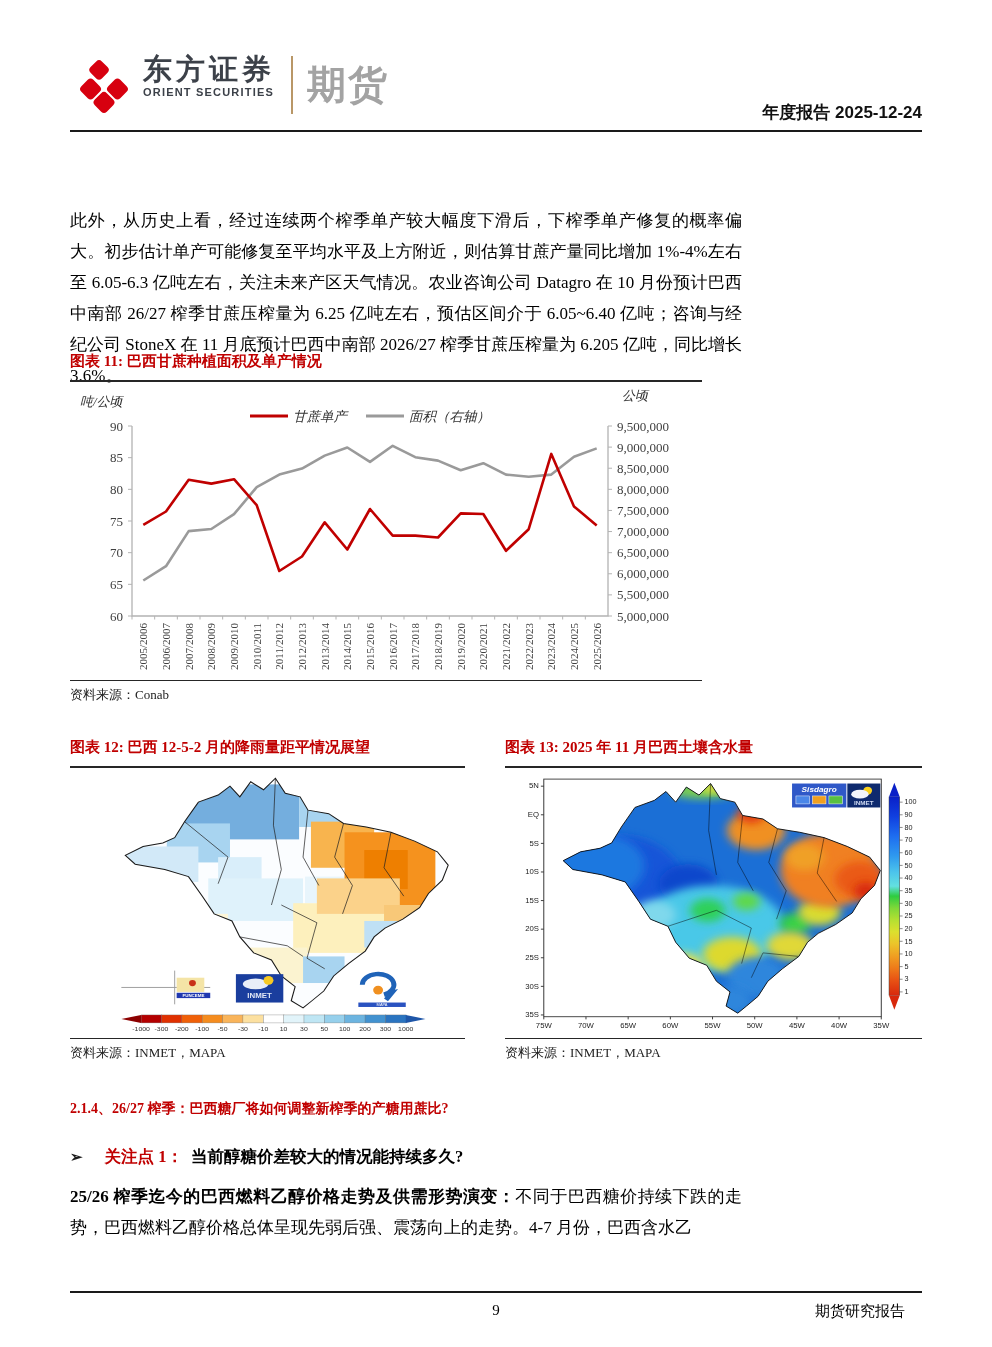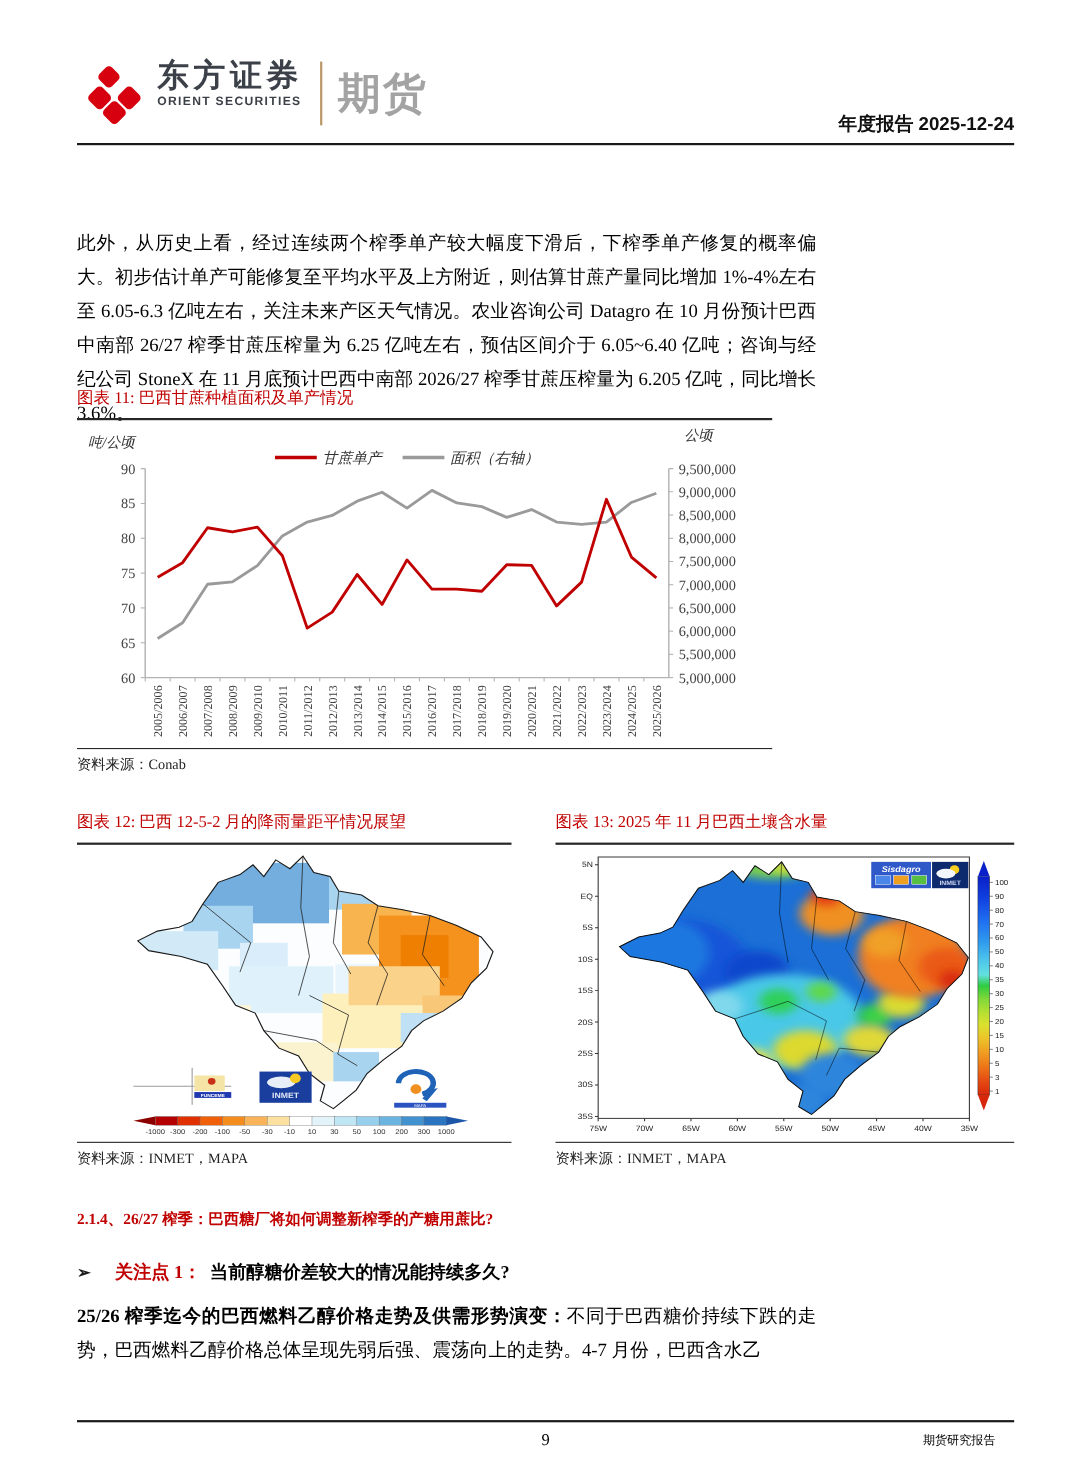--- a/index.html
+++ b/index.html
@@ -23,41 +23,41 @@
   .rule-footer { top:1291px; height:2px; }
 
   
   .para { left:70px; width:672px; font-size:17px; line-height:30.9px; text-align:justify; }
   .para-intro { top:178px;margin-top:28px; }
   .para-2 { top:1182px; }
   .bold { font-weight:bold; }
 
   
   .fig { }
-  .fig-title { color:#c00000; font-weight:normal; font-size:15px; white-space:nowrap; }
+  .fig-title { color:#c00000; font-weight:bold; font-size:15px; white-space:nowrap; }
   .fig-rule { height:2px; background:#262626; }
   .fig-bottom { height:1px; background:#262626; }
   .fig-source { font-size:13px; color:#222; padding-top:5px; }
   #fig11 { left:70px; top:352px; width:648px; }
   #fig11 .fig-rule { margin-top:9px; }
   #fig11-chart { width:632px; height:292px; margin-top:6px; }
   #fig12 { left:70px; top:738px; width:395px; }
   #fig13 { left:505px; top:738px; width:417px; }
   .map-box { margin-top:4px; }
   #fig12 .fig-rule, #fig13 .fig-rule { margin-top:9px; }
 
   
   .section-heading { left:70px; top:1100px; width:852px; color:#c00000; font-weight:bold; font-size:14px; }
   .bullet-row { left:70px; top:1146px; width:852px; font-size:16.5px; font-weight:bold; }
   .bullet-marker { color:#1a1a1a; margin-right:22px; font-size:15px; }
   .bullet-lead { color:#c00000; margin-right:8px; }
 
   
   .page-num { left:0; top:1302px; width:100%; text-align:center; font-size:15px; }
-  .footer-label { right:87px; top:1302px; font-size:11px; }
+  .footer-label { right:87px; top:1302px; font-size:15px; }
 
   svg text { font-family:"Liberation Serif", "DejaVu Serif", serif; }
   .map-box svg text { font-family:"Liberation Sans", sans-serif; }
 </style>
 </head>
 <body>
 
 <div class="page">
 
   <div class="abs logo-wrap">

